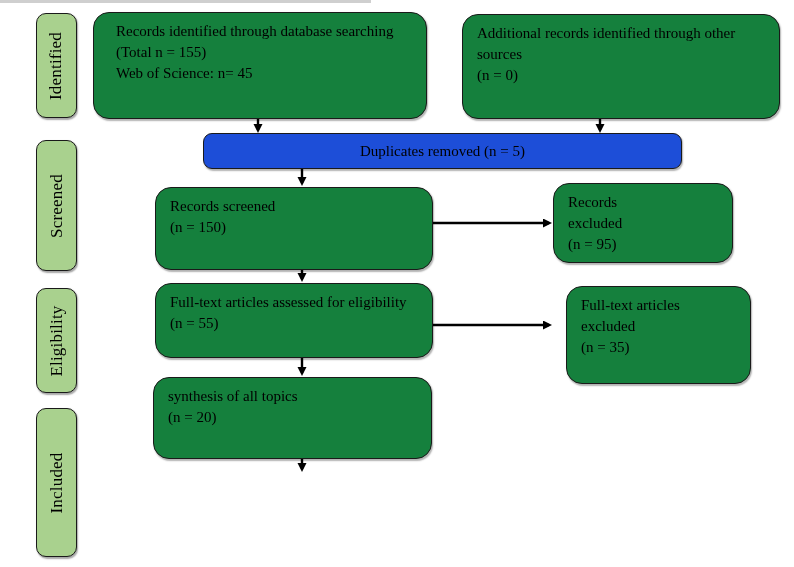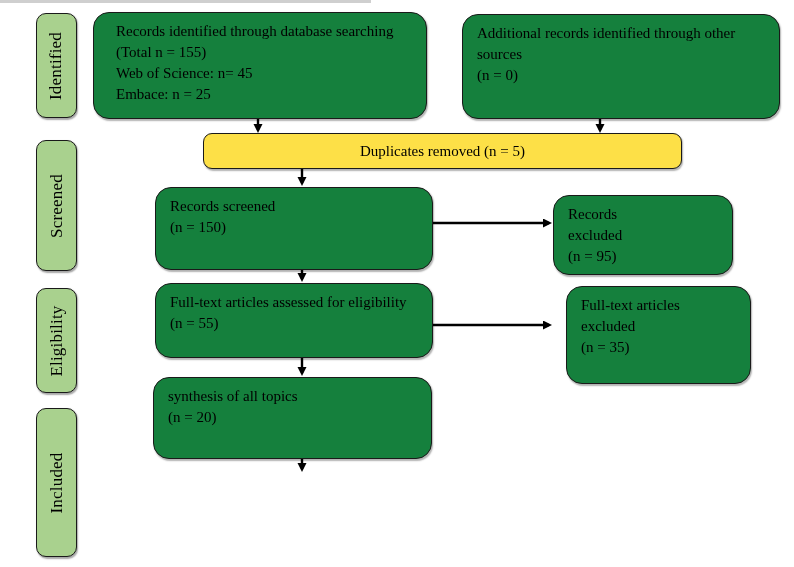--- a/index.html
+++ b/index.html
@@ -22,21 +22,21 @@
   }
   .fbox{
     position:absolute;background:#15803d;border:1.6px solid #1a1a1a;
     border-radius:16px;box-sizing:border-box;
     box-shadow:1px 1.5px 1.5px rgba(0,0,0,0.30);
     padding:8px 12px 6px 14px;font-size:15px;line-height:21px;
   }
   .fbox .line{white-space:nowrap;}
   .fbox.pad-wide{padding-left:22px;}
   .bar{
-    position:absolute;background:#fde047;border:1.6px solid #1a1a1a;
+    position:absolute;background:#1d4ed8;border:1.6px solid #1a1a1a;
     border-radius:9px;box-sizing:border-box;
     box-shadow:1px 1.5px 1.5px rgba(0,0,0,0.30);
     display:flex;align-items:center;justify-content:center;
     font-size:15px;
   }
   svg.arrows{position:absolute;left:0;top:0;pointer-events:none;}
   svg.arrows line{stroke:#000000;stroke-width:2.4;}
 </style>
 </head>
 <body>
@@ -55,37 +55,36 @@
     <span>Eligibility</span>
   </div>
   <div class="stage" style="top:408px;height:149px;">
     <span>Included</span>
   </div>
 
   <div class="fbox pad-wide" style="left:93px;top:12px;width:334px;height:107px;">
       <div class="line">Records identified through database searching</div>
       <div class="line">(Total n = 155)</div>
       <div class="line">Web of Science: n= 45</div>
-      <div class="line">Embace: n = 25</div>
     </div>
 
   <div class="fbox" style="left:462px;top:14px;width:318px;height:105px;">
       <div class="line">Additional records identified through other</div>
       <div class="line">sources</div>
       <div class="line">(n = 0)</div>
     </div>
 
   <div class="bar" style="left:203px;top:133px;width:479px;height:36px;">Duplicates removed (n = 5)</div>
 
   <div class="fbox" style="left:155px;top:187px;width:278px;height:83px;">
       <div class="line">Records screened</div>
       <div class="line">(n = 150)</div>
     </div>
 
-  <div class="fbox" style="left:553px;top:183px;width:180px;height:80px;margin-top:12px;">
+  <div class="fbox" style="left:553px;top:183px;width:180px;height:80px;">
       <div class="line">Records</div>
       <div class="line">excluded</div>
       <div class="line">(n = 95)</div>
     </div>
 
   <div class="fbox" style="left:155px;top:283px;width:278px;height:75px;">
       <div class="line">Full-text articles assessed for eligibility</div>
       <div class="line">(n = 55)</div>
     </div>
 

